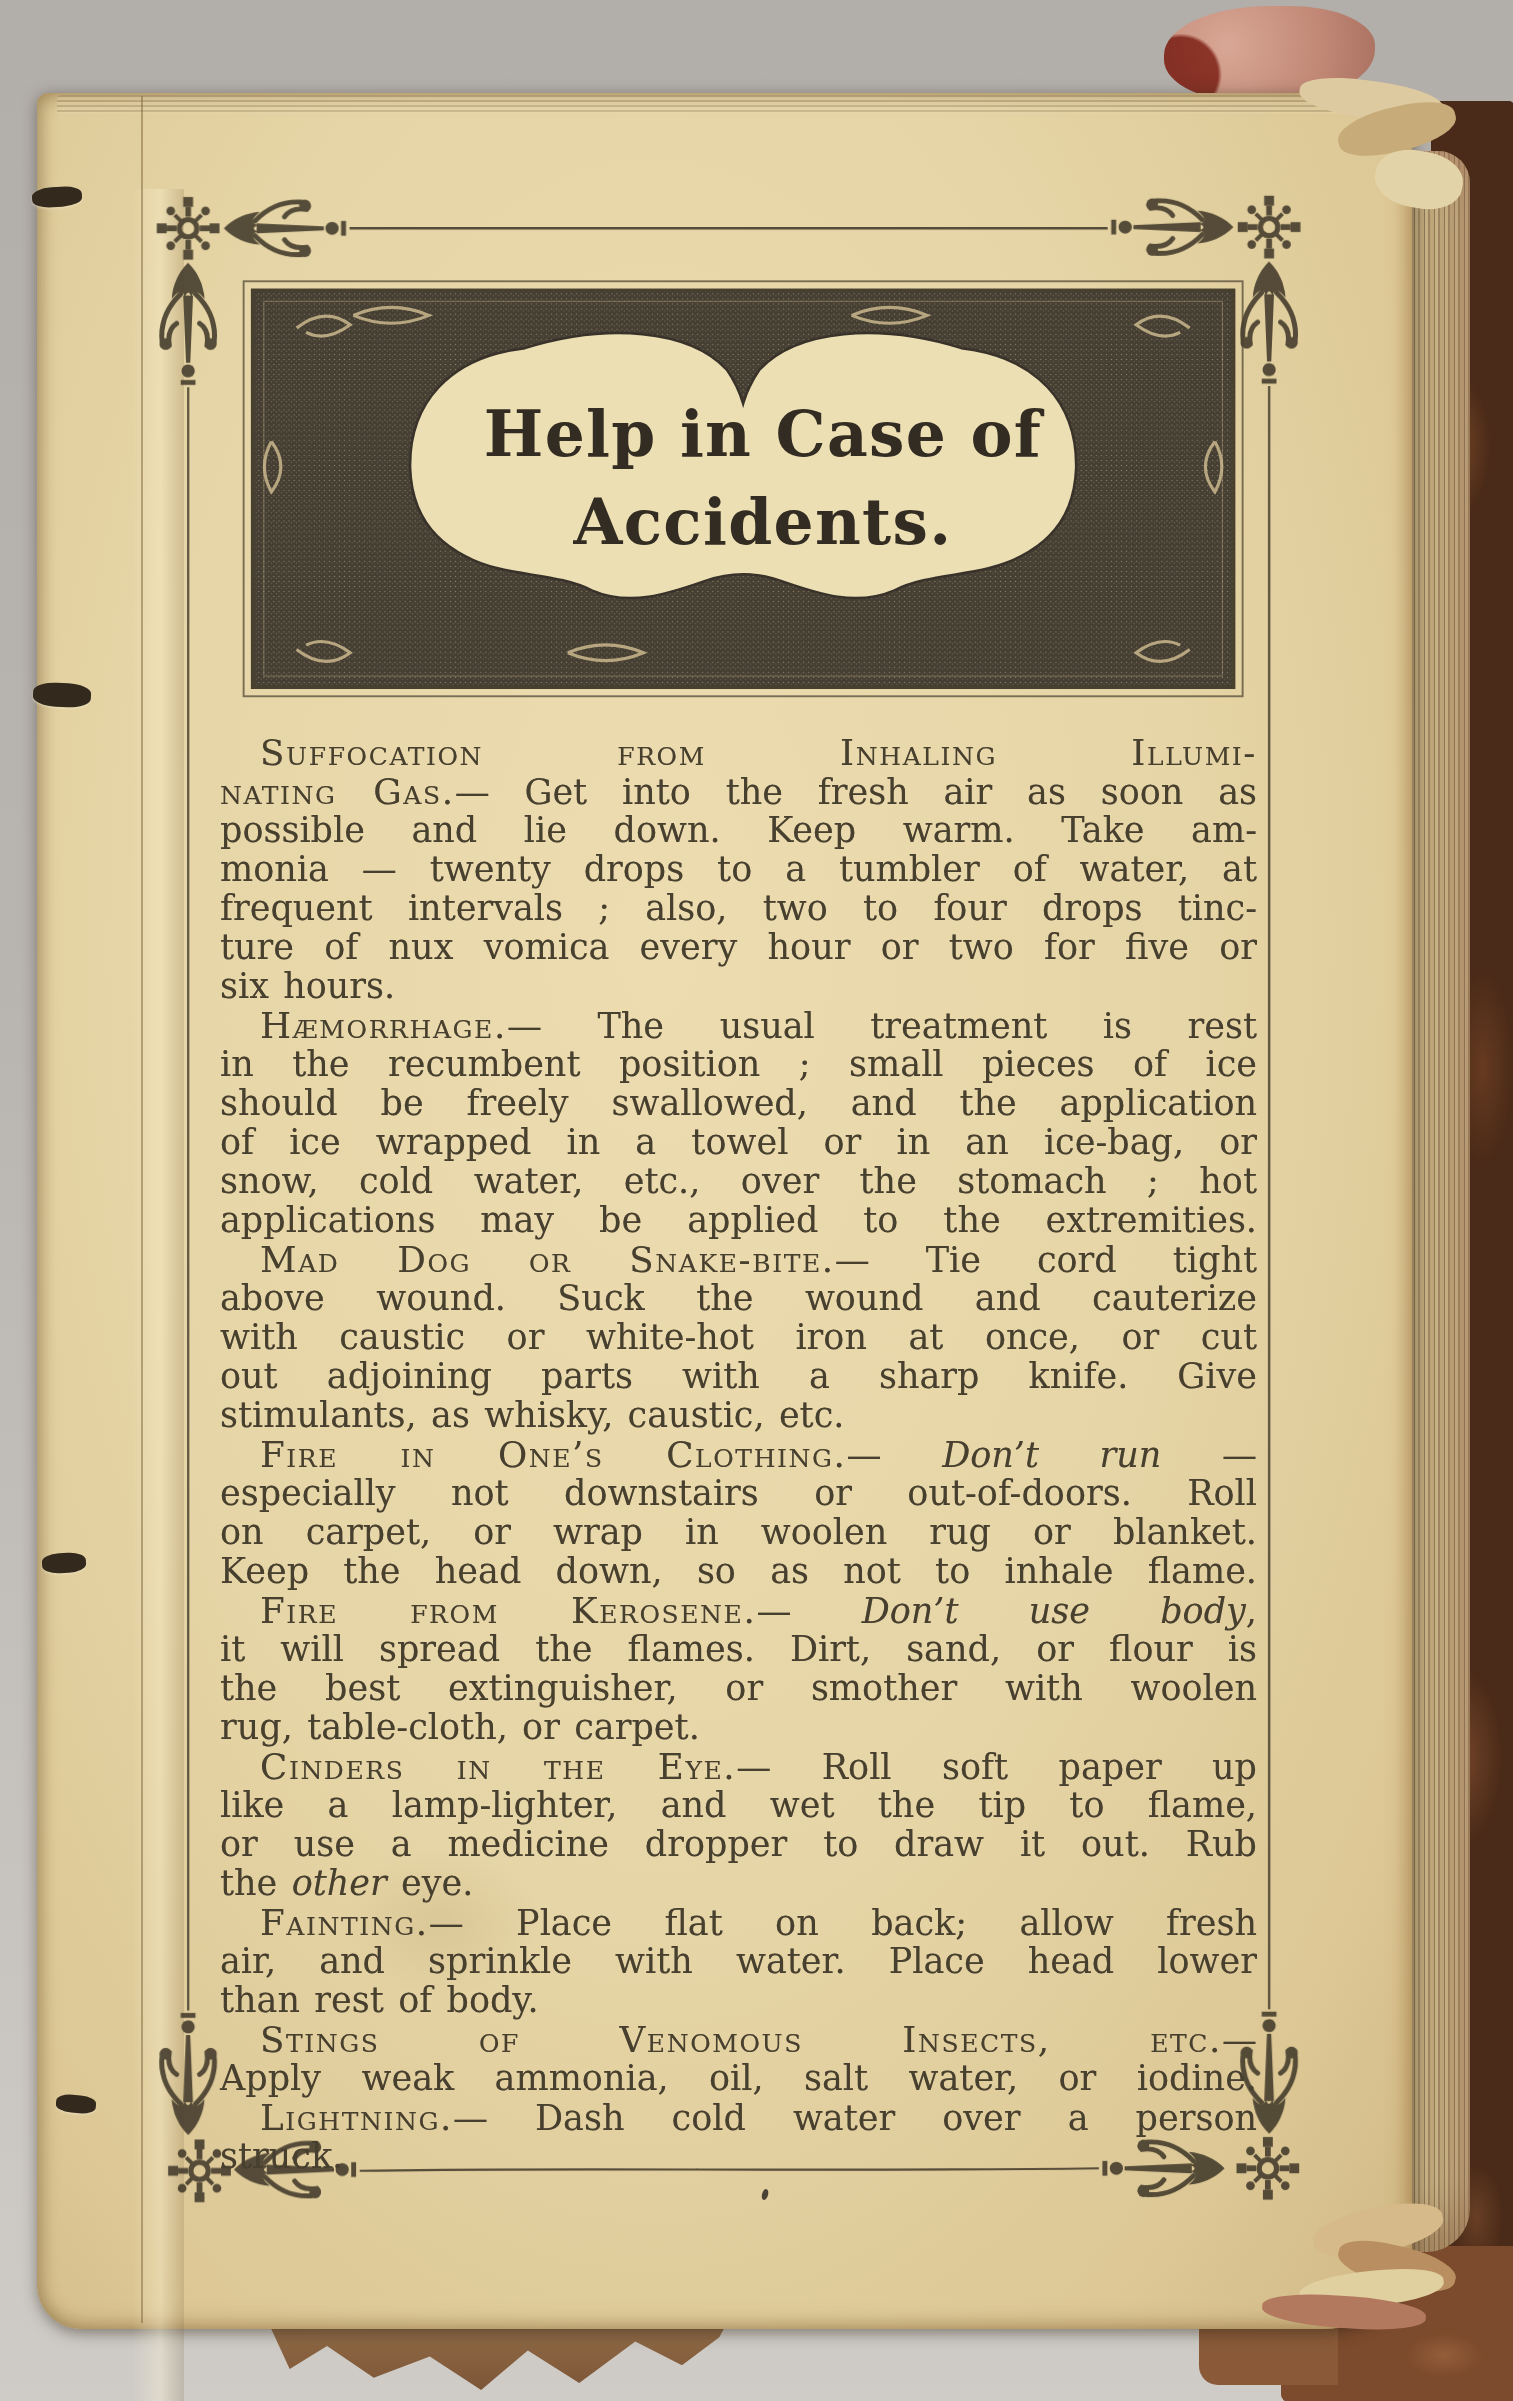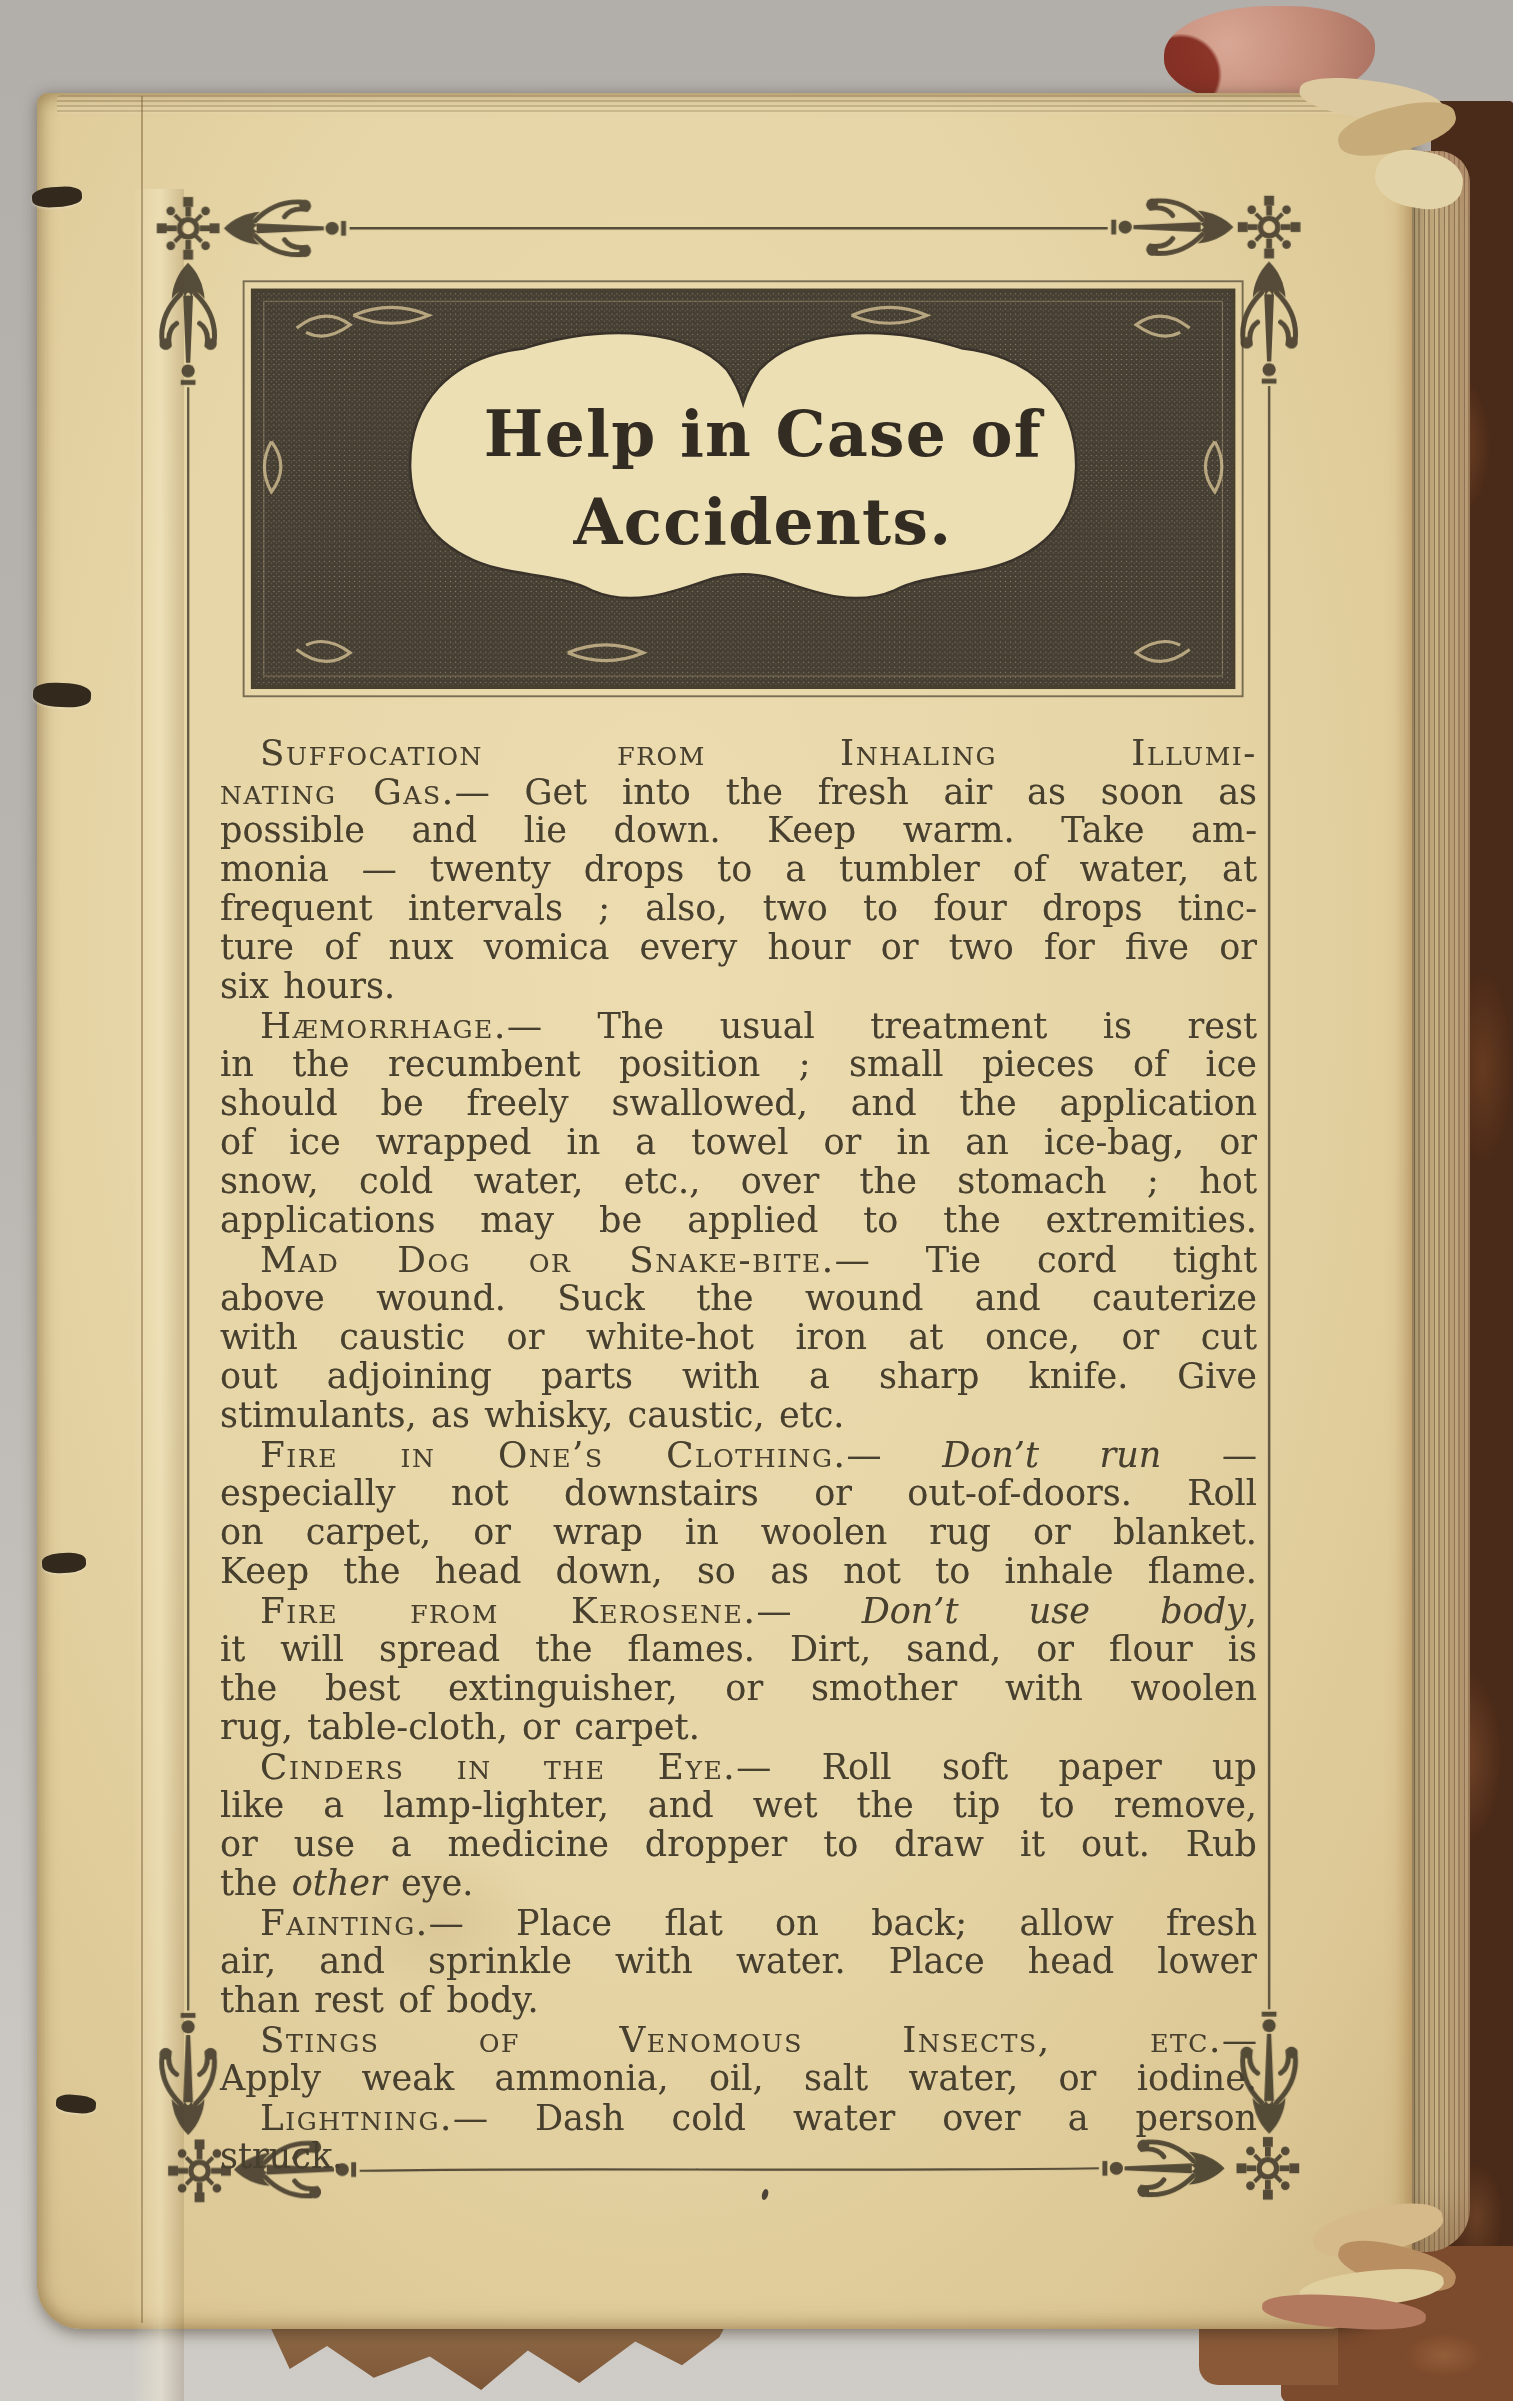--- a/index.html
+++ b/index.html
@@ -234,21 +234,21 @@
         <div class="line"><span>Keep the head down, so as not to inhale flame.</span></div>
       </div>
       <div class="para">
         <div class="line first"><span class="sc">Fire from Kerosene.</span><span>— </span><span class="it">Don’t use body</span><span>,</span></div>
         <div class="line"><span>it will spread the flames. Dirt, sand, or flour is</span></div>
         <div class="line"><span>the best extinguisher, or smother with woolen</span></div>
         <div class="line endline"><span>rug, table-cloth, or carpet.</span></div>
       </div>
       <div class="para">
         <div class="line first"><span class="sc">Cinders in the Eye.</span><span>— Roll soft paper up</span></div>
-        <div class="line"><span>like a lamp-lighter, and wet the tip to remove,</span></div>
+        <div class="line"><span>like a lamp-lighter, and wet the tip to flame,</span></div>
         <div class="line"><span>or use a medicine dropper to draw it out. Rub</span></div>
         <div class="line endline"><span>the </span><span class="it">other</span><span> eye.</span></div>
       </div>
       <div class="para">
         <div class="line first"><span class="sc">Fainting.</span><span>— Place flat on back; allow fresh</span></div>
         <div class="line"><span>air, and sprinkle with water. Place head lower</span></div>
         <div class="line endline"><span>than rest of body.</span></div>
       </div>
       <div class="para">
         <div class="line first"><span class="sc">Stings of Venomous Insects, etc.</span><span>—</span></div>

